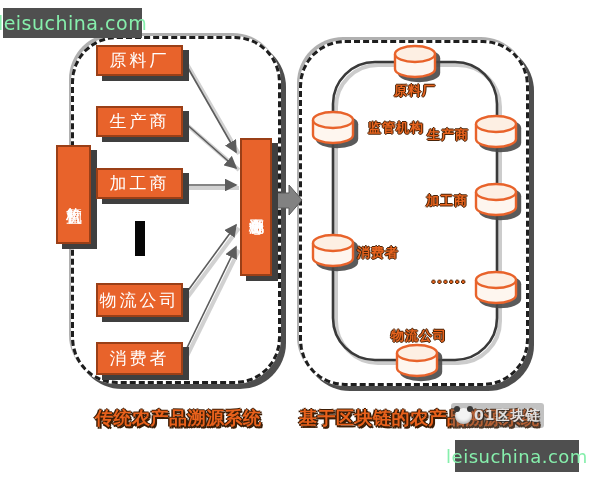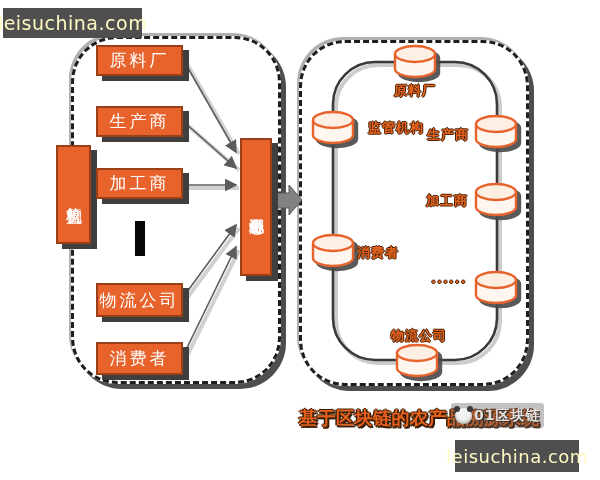--- a/index.html
+++ b/index.html
@@ -2,21 +2,21 @@
 <html><head>
 <meta charset="utf-8">
 <style>
   html,body{margin:0;padding:0;background:#ffffff;}
   #stage{
     position:relative;width:600px;height:480px;overflow:hidden;background:#ffffff;
     font-family:"DejaVu Sans","Liberation Sans",sans-serif;
   }
   
   .wm{
-    position:absolute;background:#4f4f4f;color:#fef9c3;
+    position:absolute;background:#4f4f4f;color:#86efac;
     display:flex;align-items:center;justify-content:center;
     font-size:19px;letter-spacing:.5px;z-index:6;
   }
   .wm.top{left:3px;top:8px;width:139px;height:30px;}
   .wm.bottom{left:455px;top:440px;width:124px;height:32px;font-size:18px;}
   
   .panel{
     position:absolute;border:3px dashed #1e1e1e;border-radius:46px;
     box-shadow:5px 5px 0 0 #4e4e4e, -2px -3px 0 0 rgba(80,80,80,.45);
     z-index:1;background:transparent;
@@ -172,20 +172,21 @@
       </svg></div>
 
   <div class="rlabel" style="left:394px;top:82px">原料厂</div>
   <div class="rlabel" style="left:368px;top:119px">监管机构</div>
   <div class="rlabel" style="left:427px;top:126px">生产商</div>
   <div class="rlabel" style="left:426px;top:192px">加工商</div>
   <div class="rlabel" style="left:357px;top:244px">消费者</div>
   <div class="rlabel" style="left:431px;top:271px">......</div>
   <div class="rlabel" style="left:391px;top:327px">物流公司</div>
 
+  <div class="caption left">传统农产品溯源系统</div>
   <div class="caption right">基于区块链的农产品溯源系统</div>
 
   <div class="logo-overlay">
     <span class="panda"></span>
     <span class="logo-text">01区块链</span>
   </div>
 
   <div class="wm bottom">
       <span>leisuchina.com</span>
     </div>

